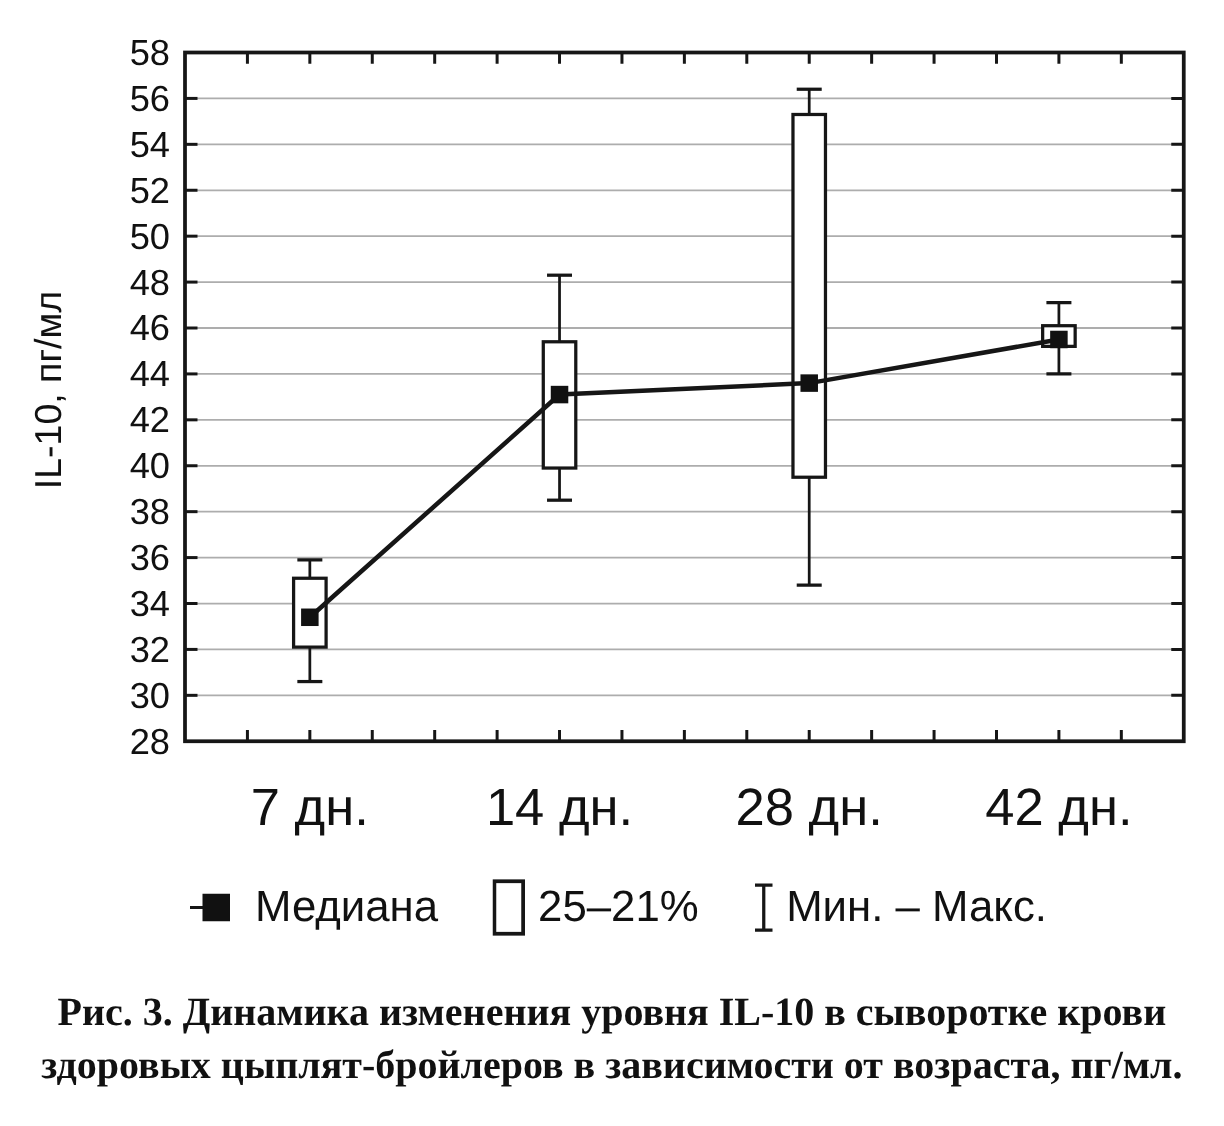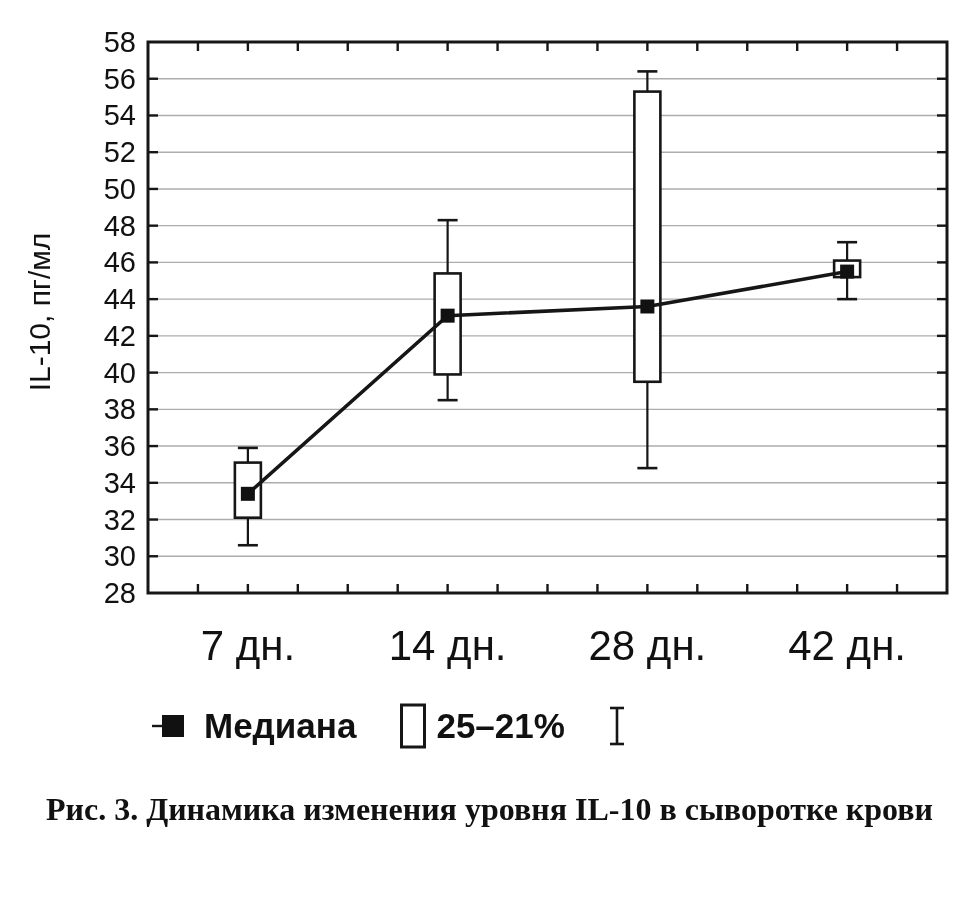--- a/index.html
+++ b/index.html
@@ -25,21 +25,20 @@
   }
   .legend{
     position:absolute;
     left:152px;top:698px;
     height:56px;
     display:flex;
     align-items:center;
     gap:44px;
     font-size:35px;
     white-space:nowrap;
-    font-weight:bold;
   }
   .legend-item{display:flex;align-items:center;gap:10px;}
   .legend-item svg{display:block;}
   .caption{
     position:absolute;
     left:0;top:788px;
     width:979px;
     text-align:center;
     font-family:"Liberation Serif", serif;
     font-weight:bold;
@@ -184,20 +183,22 @@
         <rect x="1.5" y="2" width="23" height="42" fill="#ffffff" stroke="#161616" stroke-width="3"></rect>
       </svg>
       <span>25–21%</span>
     </div>
     <div class="legend-item">
       <svg width="16" height="42">
         <line x1="8" y1="3" x2="8" y2="39" stroke="#161616" stroke-width="2.6"></line>
         <line x1="1" y1="3" x2="15" y2="3" stroke="#161616" stroke-width="2.6"></line>
         <line x1="1" y1="39" x2="15" y2="39" stroke="#161616" stroke-width="2.6"></line>
       </svg>
+      <span>Мин. – Макс.</span>
     </div>
   </div>
 
   <div class="caption">
     <div>Рис. 3. Динамика изменения уровня IL-10 в сыворотке крови</div>
+    <div>здоровых цыплят-бройлеров в зависимости от возраста, пг/мл.</div>
   </div>
 
 </div>
 
 </body></html>

